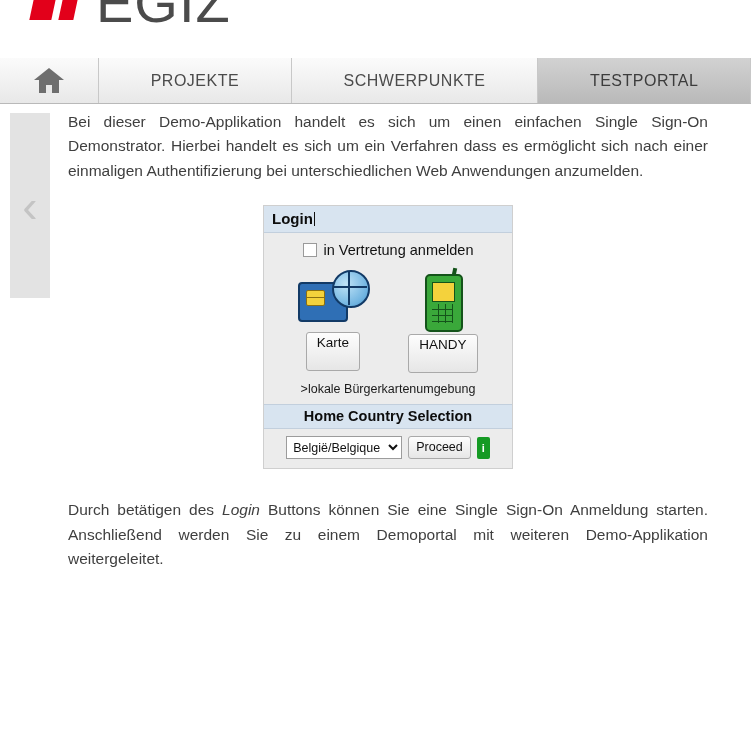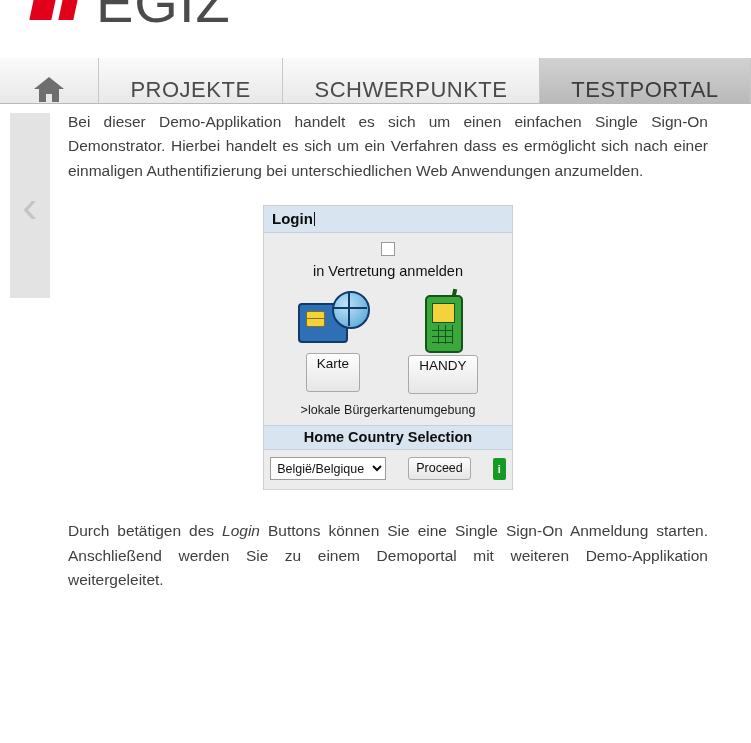--- a/index.html
+++ b/index.html
@@ -54,23 +54,23 @@
   
   .nav {
     display: flex;
     height: 45px;
     margin-top: 18px;
     border-bottom: 1px solid #b9b9b9;
   }
   .nav-item {
     flex: 1 1 auto;
     display: flex;
-    align-items: flex-end;
-    justify-content: center;
-    font-size: 22px;
+    align-items: center;
+    justify-content: center;
+    font-size: 16px;
     color: #4b4b4b;
     background: linear-gradient(#fbfbfb, #e8e8e8);
     border-right: 1px solid #c8c8c8;
     letter-spacing: 0.5px;
   }
   .nav-item.home {
     flex: 0 0 98px;
   }
   .nav-item.active {
     background: linear-gradient(#d2d2d2, #b9b9b9);
@@ -176,21 +176,20 @@
     background: #111;
     vertical-align: -2px;
     margin-left: 1px;
   }
   .vertretung-row {
     display: flex;
     align-items: center;
     justify-content: center;
     padding: 9px 0 6px 0;
     gap: 7px;
-    flex-direction: column;
   }
   .vertretung-row .cb {
     width: 12px; height: 12px;
     border: 1px solid #9a9a9a;
     background: #fff;
     display: inline-block;
   }
   .vertretung-row label {
     font-size: 14.5px;
     color: #111;
@@ -229,21 +228,21 @@
     text-align: center;
     font-weight: bold;
     font-size: 14.5px;
     padding: 3px 0 4px 0;
     color: #0d0d0d;
   }
   .hcs-row {
     display: flex;
     align-items: center;
     justify-content: center;
-    gap: 22px;
+    gap: 6px;
     padding: 7px 0 9px 0;
   }
   .country-select {
     font-size: 12.5px;
     font-family: "Liberation Sans", sans-serif;
     padding: 2px 2px;
     border: 1px solid #9c9c9c;
     background: #fff;
     color: #111;
     width: 116px;

